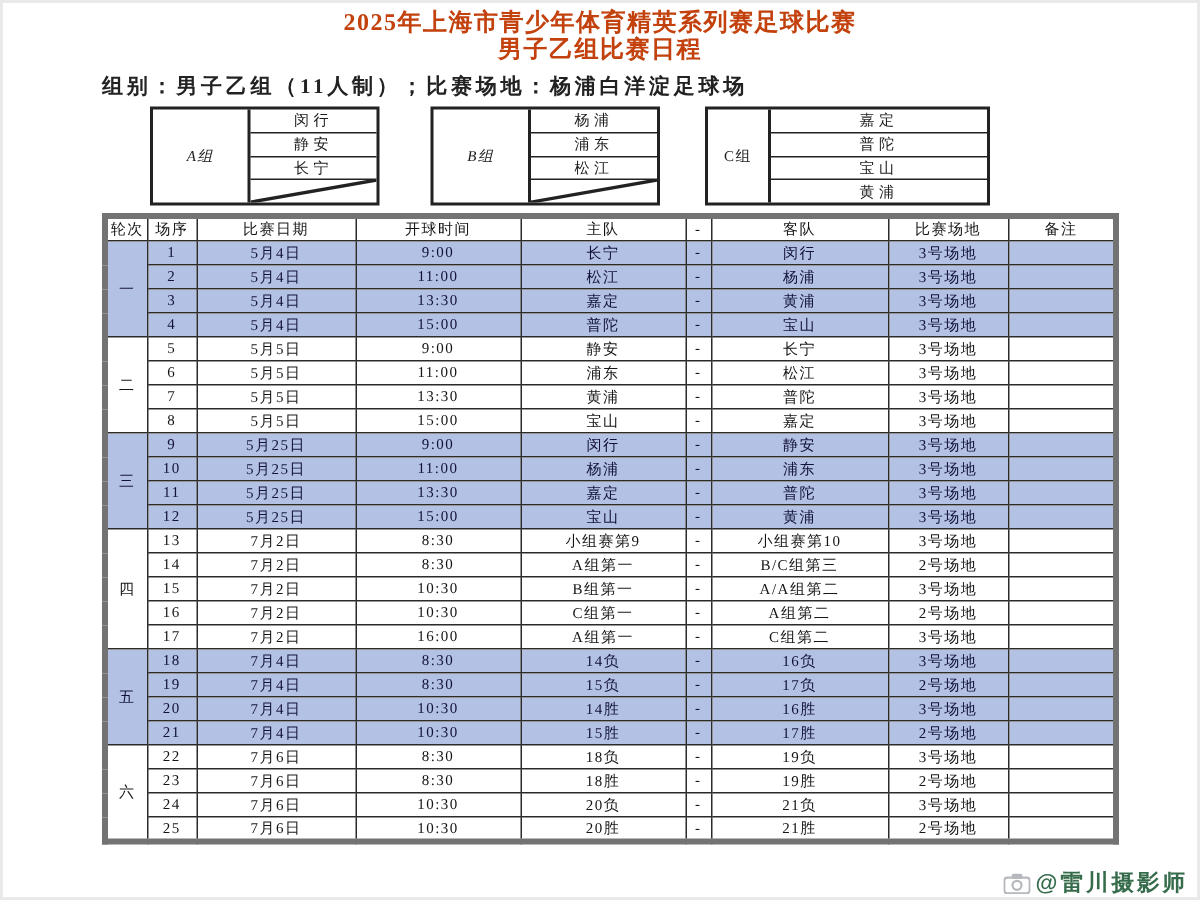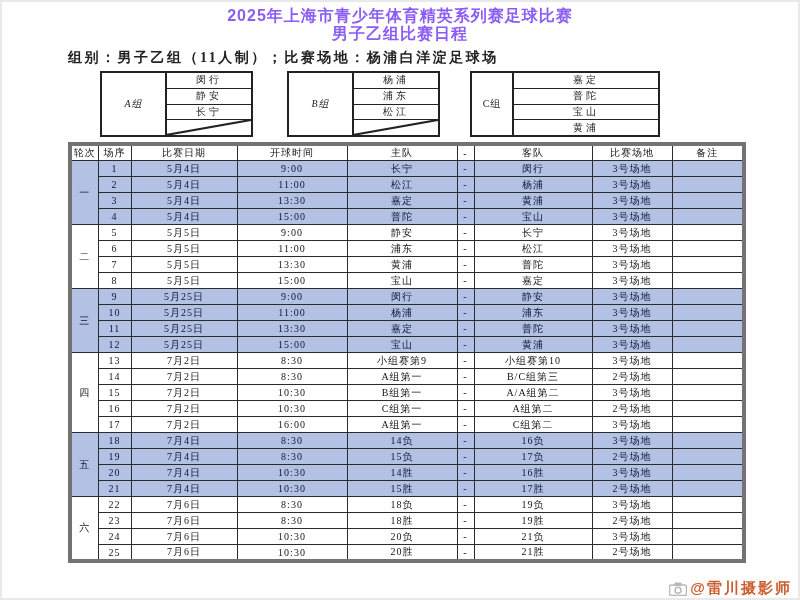--- a/index.html
+++ b/index.html
@@ -7,22 +7,22 @@
     width:800px;height:600px;overflow:hidden;background:#ffffff;
     font-family:"Liberation Serif","DejaVu Serif",serif;
     color:#1c1c1c;position:relative;
     box-shadow:inset 0 0 0 2px #e9e9e9;
   }
   .page{position:relative;width:800px;height:600px;}
 
   
   .title-block{padding-top:7px;text-align:center;}
   .title-line{
-    font-family:Liberation Sans, sans-serif;
-    font-weight:bold;font-size:16px;line-height:18px;letter-spacing:1px;color:#8b5cf6;
+    font-family:Liberation Serif, serif;
+    font-weight:bold;font-size:16px;line-height:18px;letter-spacing:1px;color:#c2410c;
   }
 
   
   .info-line{
     margin:6px 0 4px 68px;font-size:14px;letter-spacing:2.5px;color:#222;
     font-weight:bold;
   }
 
   
   .groups-row{display:flex;margin-left:100px;height:66px;}
@@ -59,21 +59,21 @@
   }
   table.schedule{border:4px solid #737373;}
   tr.hl td{background:#b3c1e4;color:#12123a;}
   td.b-right-thick,th.b-right-thick{border-right-width:2px;}
   td.vs,th.vs{border-left-width:2px;border-right-width:2px;}
   td.round-cell{font-size:11px;letter-spacing:0;}
 
   
   .watermark{
     position:absolute;right:8px;bottom:2px;display:flex;align-items:center;gap:3px;
-    color:#c2410c;opacity:.85;font-size:15px;letter-spacing:2px;
+    color:#14532d;opacity:.85;font-size:15px;letter-spacing:2px;
     font-family:"Liberation Sans","DejaVu Sans",sans-serif;font-weight:bold;
     pointer-events:none;
   }
   .wm-icon svg{display:block;}
 </style>
 </head>
 <body>
 
 <div class="page">
 

